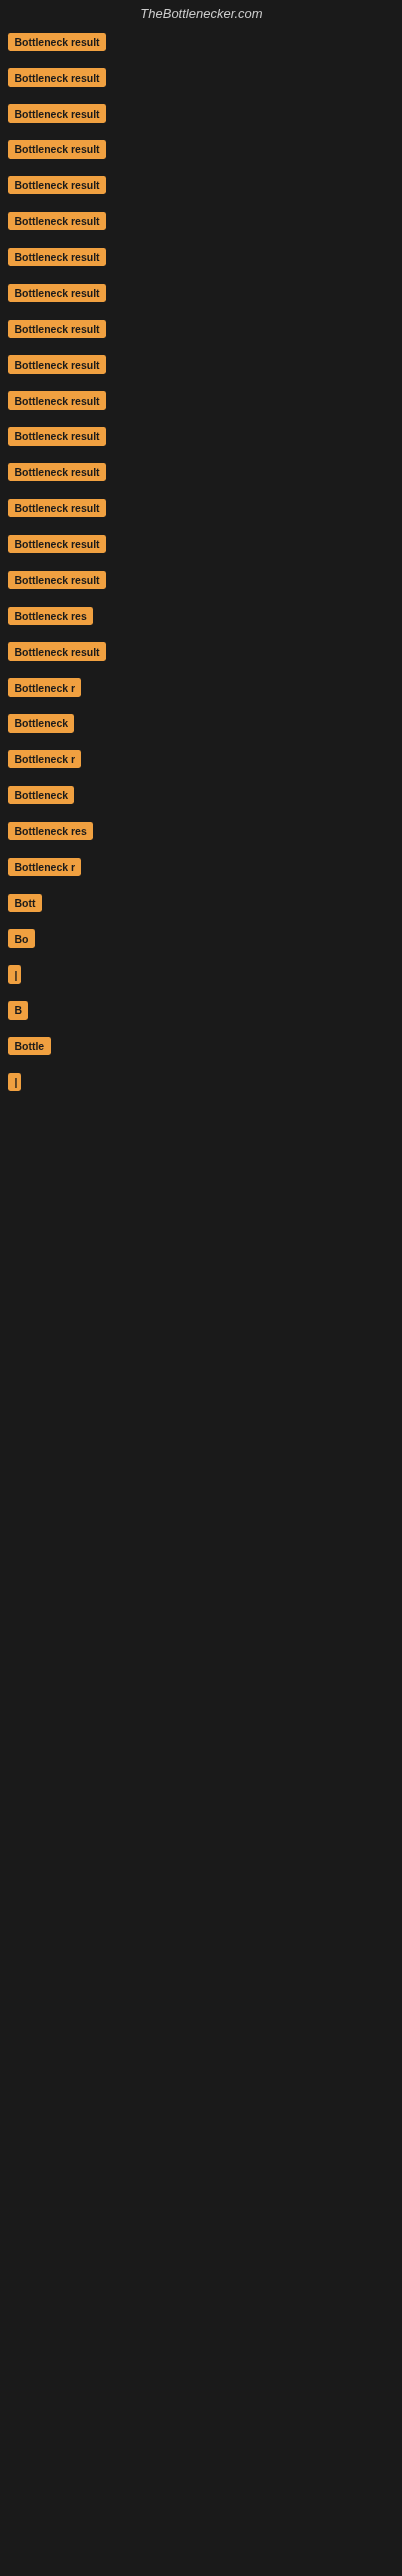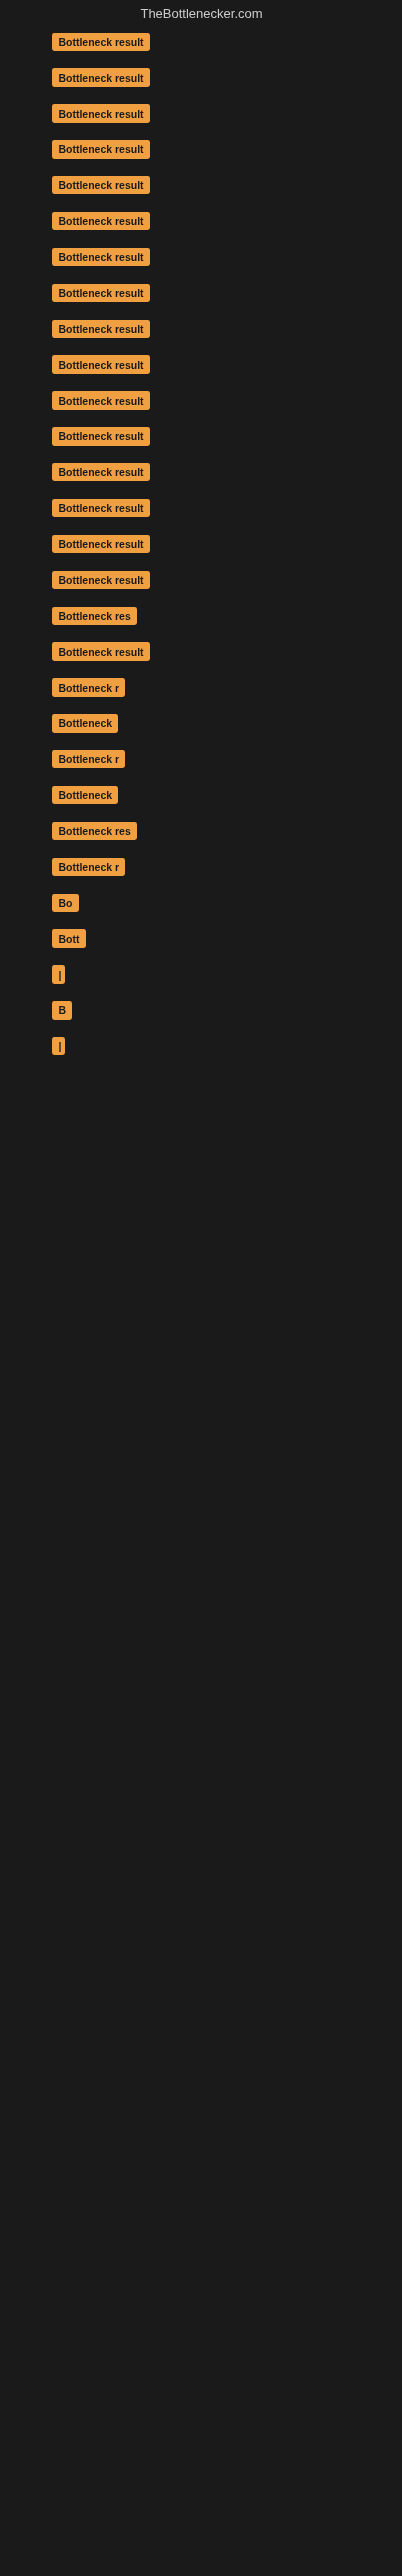--- a/index.html
+++ b/index.html
@@ -15,25 +15,25 @@
       font-family: Arial, sans-serif;
       position: relative;
     }
 
     .site-title {
       text-align: center;
       color: #cccccc;
       font-size: 13px;
       padding: 6.4px 0 3.2px 0;
       font-weight: normal;
+      font-style: italic;
     }
 
     .bottleneck-list {
       padding: 8px 0;
-      margin-left: 44px;
     }
 
     .bottleneck-item {
       margin: 0 0 14.5px 0;
       padding: 0 8px;
     }
 
     .bottleneck-badge {
       display: inline-block;
       background-color: #f0a040;
@@ -106,21 +106,22 @@
     <div class="bottleneck-item item-15"><span class="bottleneck-badge">Bottleneck result</span></div>
     <div class="bottleneck-item item-16"><span class="bottleneck-badge">Bottleneck result</span></div>
     <div class="bottleneck-item item-17"><span class="bottleneck-badge">Bottleneck res</span></div>
     <div class="bottleneck-item item-18"><span class="bottleneck-badge">Bottleneck result</span></div>
     <div class="bottleneck-item item-19"><span class="bottleneck-badge">Bottleneck r</span></div>
     <div class="bottleneck-item item-20"><span class="bottleneck-badge">Bottleneck</span></div>
     <div class="bottleneck-item item-21"><span class="bottleneck-badge">Bottleneck r</span></div>
     <div class="bottleneck-item item-22"><span class="bottleneck-badge">Bottleneck</span></div>
     <div class="bottleneck-item item-23"><span class="bottleneck-badge">Bottleneck res</span></div>
     <div class="bottleneck-item item-25"><span class="bottleneck-badge">Bottleneck r</span></div>
+    <div class="bottleneck-item item-26"><span class="bottleneck-badge">Bott</span></div>
     <div class="bottleneck-item item-27"><span class="bottleneck-badge">Bo</span></div>
-    <div class="bottleneck-item item-26"><span class="bottleneck-badge">Bott</span></div>
     <div class="bottleneck-item item-28"><span class="bottleneck-badge">|</span></div>
     <div class="bottleneck-item item-29"><span class="bottleneck-badge">B</span></div>
+    <div class="bottleneck-item item-30"><span class="bottleneck-badge">Bottle</span></div>
     <div class="bottleneck-item item-31"><span class="bottleneck-badge">|</span></div>
   </div>
 
 <div class="spacer"></div>
 
 
 </body></html>

